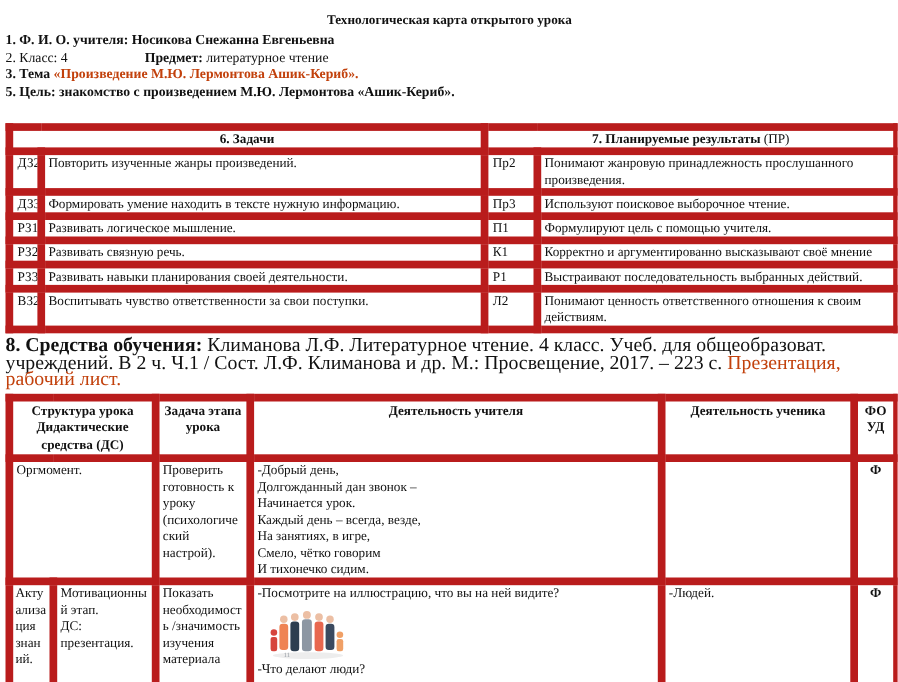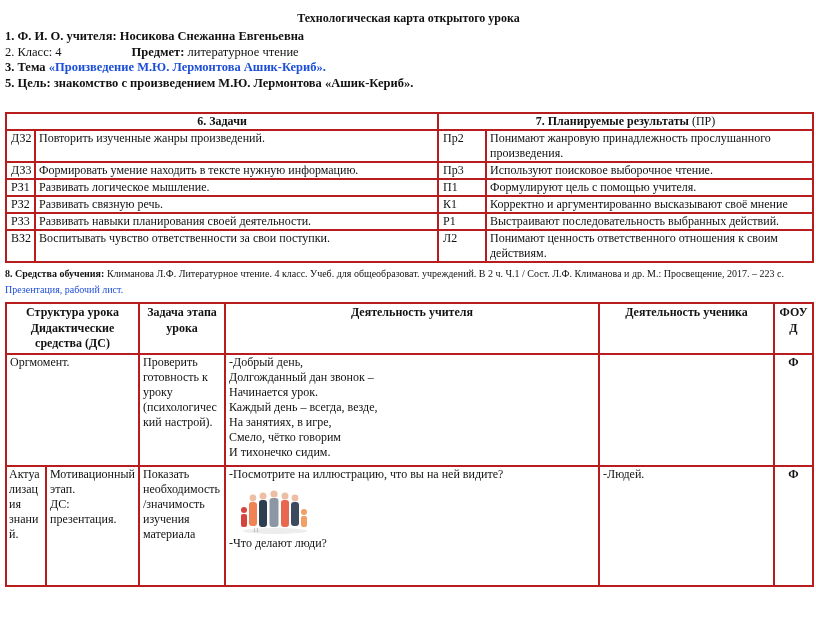--- a/index.html
+++ b/index.html
@@ -5,32 +5,32 @@
   html,body{margin:0;padding:0;}
   body{
     width:816px;height:620px;overflow:hidden;background:#ffffff;
     font-family:"Liberation Serif","DejaVu Serif",serif;
     color:#111111;
   }
   .doc{padding:10px 4px 0 5px;width:807px;}
   .title{text-align:center;font-weight:bold;font-size:12px;line-height:16px;margin-bottom:3px;}
   .hline{font-size:12.5px;line-height:15.5px;}
   .b{font-weight:bold;}
-  .red{color:#1d4ed8;}
+  .red{color:#c2410c;}
   .gap{display:inline-block;width:70px;}
 
   table{border-collapse:collapse;table-layout:fixed;width:807px;}
-  td{border:2px solid #b91c1c;vertical-align:top;font-size:12px;line-height:15px;padding:0 3px;overflow:hidden;}
+  td{border:7px solid #b91c1c;vertical-align:top;font-size:12px;line-height:15px;padding:0 3px;overflow:hidden;}
   .thead td{font-weight:bold;text-align:center;}
   .t1{margin-top:21px;}
   .t1 .hdr{height:14px;padding:0;}
   .t1 .code{padding-left:4px;}
   .normal{font-weight:normal;}
 
-  .res{font-size:10px;line-height:15.5px;margin-top:3px;}
+  .res{font-size:18px;line-height:15.5px;margin-top:3px;}
 
   .t2{margin-top:5px;}
   .t2 .thead td{line-height:15.5px;padding:1px 3px;}
   .pre{white-space:pre-line;}
   .brk{overflow-wrap:anywhere;word-break:break-word;}
   .foud{text-align:center;font-weight:bold;}
   .r1{height:112px;}
   .r2 td{height:118px;}
   .illu{display:block;margin:5px 0 1px 8px;}
 </style>

